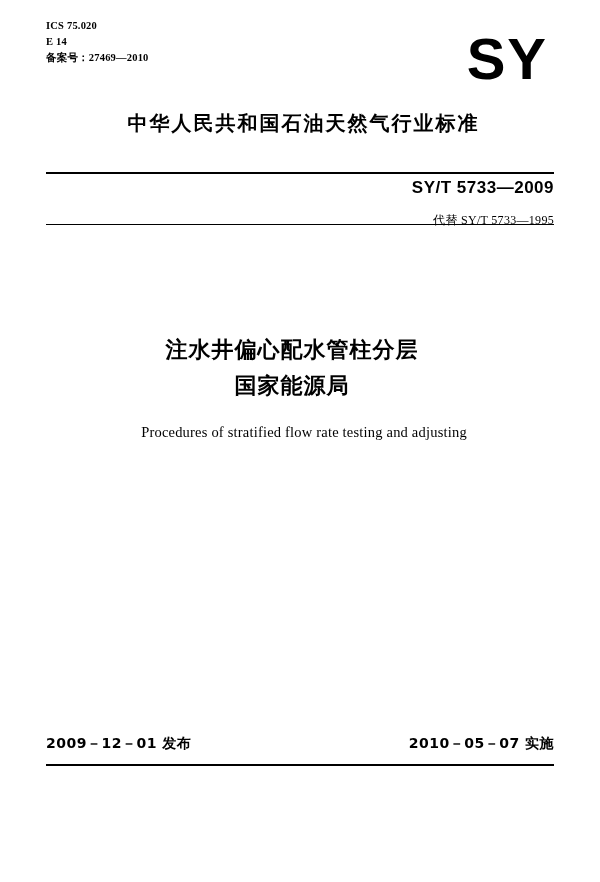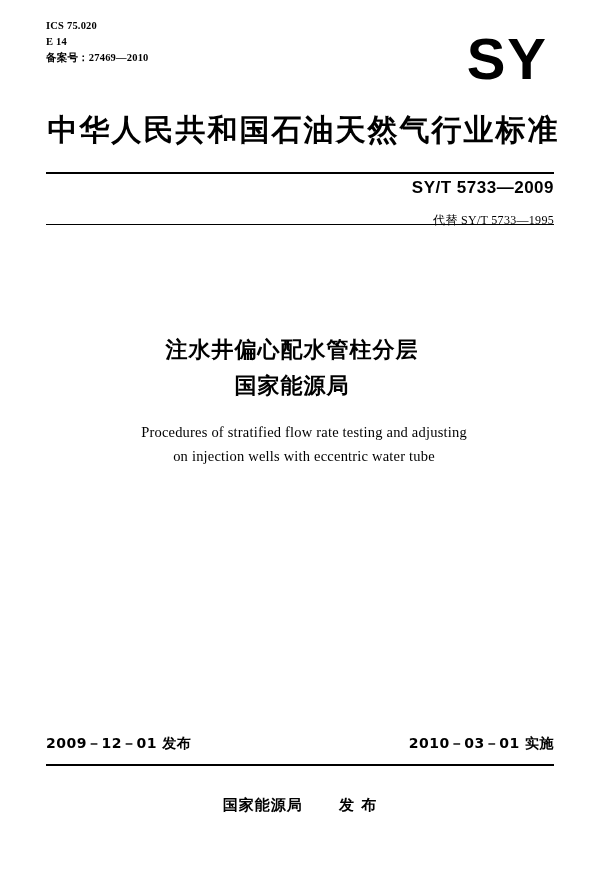--- a/index.html
+++ b/index.html
@@ -46,21 +46,21 @@
     margin-left: 16px;
   }
   
   .std-title {
     position: absolute;
     left: 7px;
     right: 0;
     top: 110px;
     text-align: center;
     font-family: "DejaVu Sans", sans-serif;
-    font-size: 30px;
+    font-size: 20px;
     font-weight: bold;
     letter-spacing: 2px;
   }
   
   .rule-top {
     position: absolute;
     left: 46px;
     right: 46px;
     top: 172px;
     border-top: 2.5px solid #000;
@@ -173,29 +173,23 @@
 
   <div class="rule-thin"></div>
 
   <div class="doc-title">
     <div>注水井偏心配水管柱分层</div>
     <div>国家能源局</div>
   </div>
 
   <div class="doc-title-en">
     <div>Procedures of stratified flow rate testing and adjusting</div>
-    <div>on injection wells with eccentric water tube</div>
   </div>
 
   <div class="dates">
     <span>2009－12－01 发布</span>
-    <span>2010－03－01 实施</span>
+    <span>2010－05－07 实施</span>
   </div>
 
   <div class="rule-bottom"></div>
 
-  <div class="issuer">
-    <span>国家能源局</span>
-    <span class="gap"></span>
-    <span>发 布</span>
-  </div>
 
 </div>
 
 </body></html>

